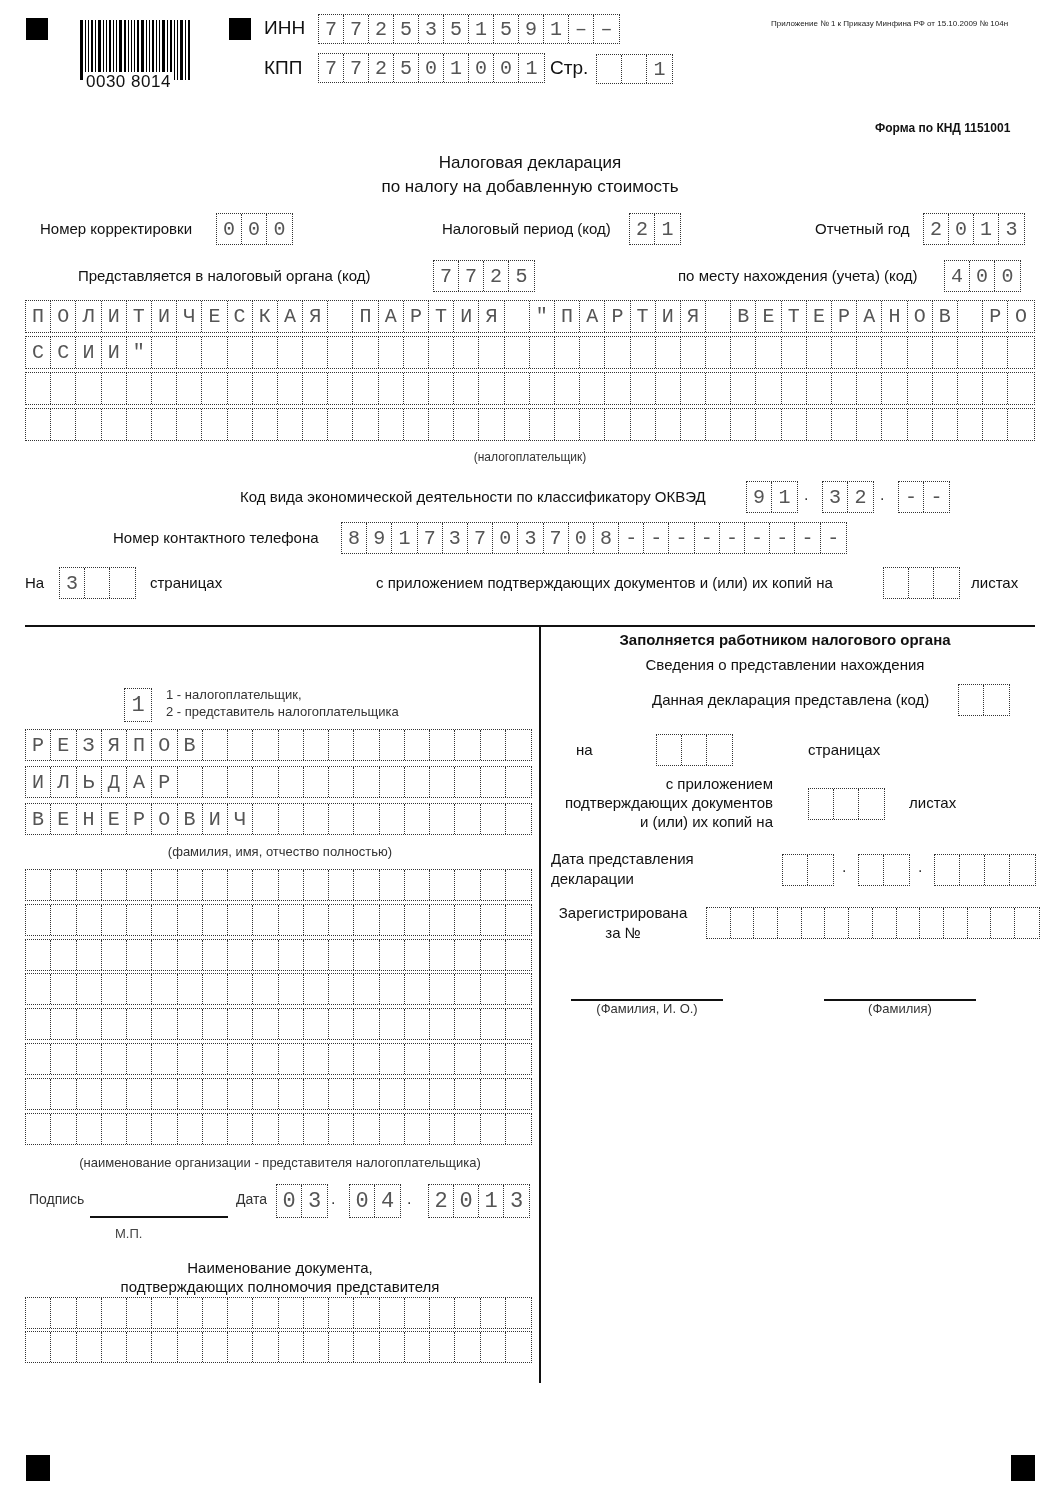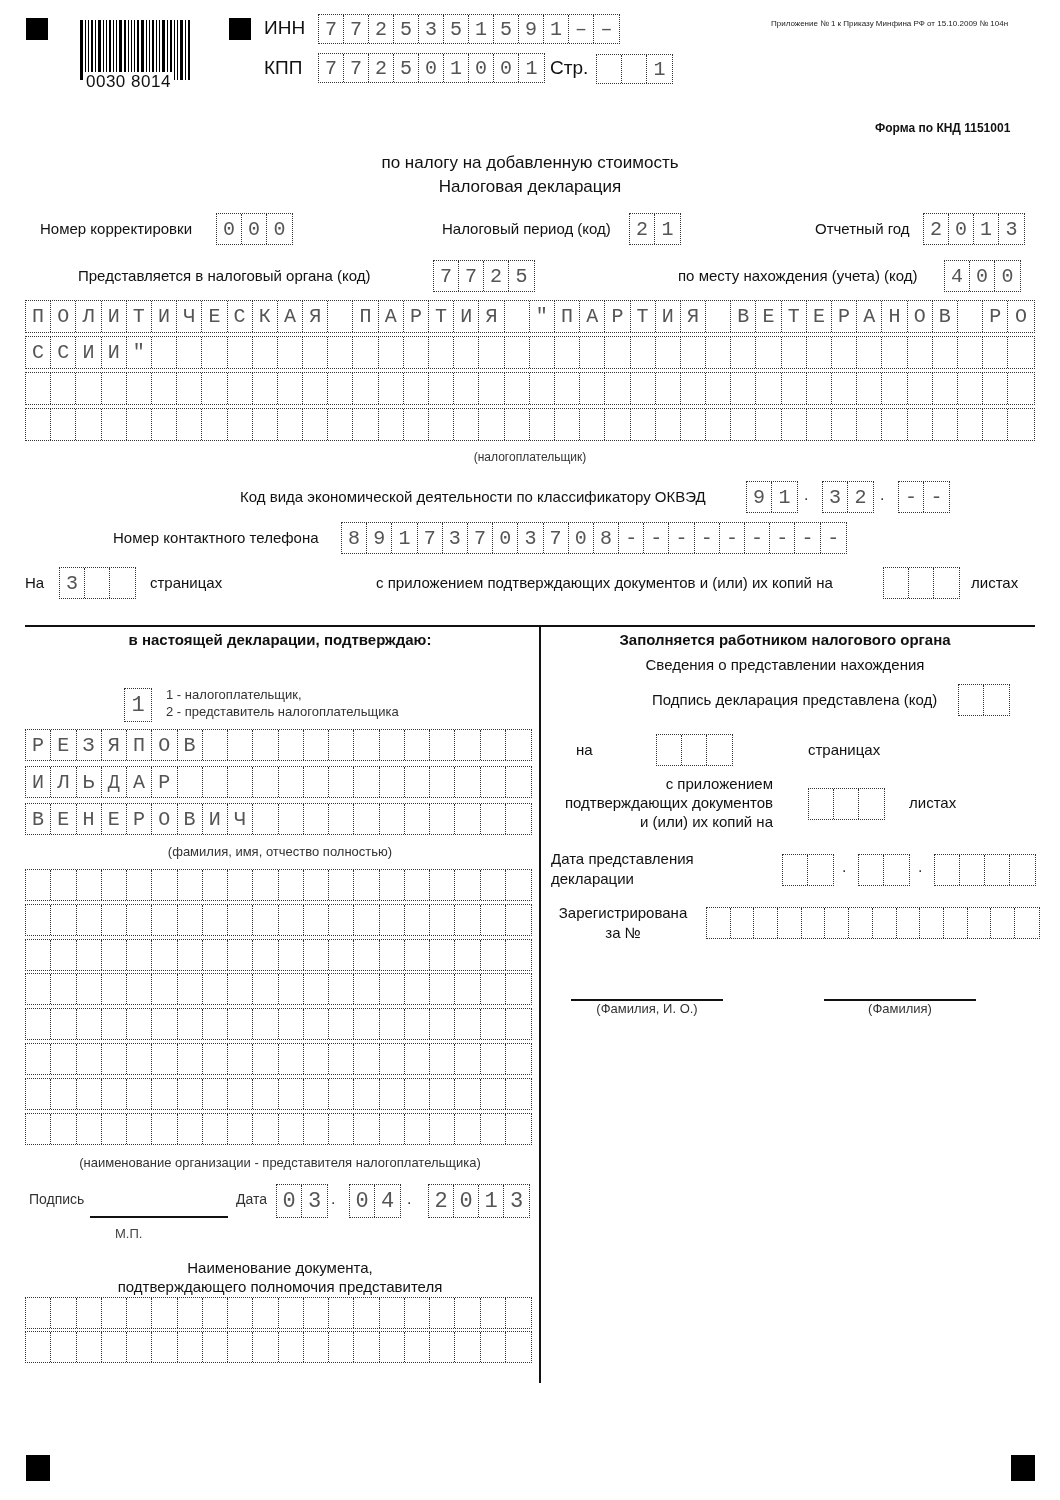--- a/index.html
+++ b/index.html
@@ -98,22 +98,22 @@
 <div class="cells" style="left: 596px; top: 54px; height: 28px;">
     <div class="cell" style="width: 25px; height: 28px; font-size: 20px;"></div>
     <div class="cell" style="width: 25px; height: 28px; font-size: 20px;"></div>
     <div class="cell" style="width: 25px; height: 28px; font-size: 20px;">1</div>
   </div>
 
 <div class="lbl tiny" style="left:771px;top:19px;">Приложение № 1 к Приказу Минфина РФ от 15.10.2009 № 104н</div>
 <div class="lbl bold" style="left:875px;top:121px;font-size:12px;">Форма по КНД 1151001</div>
 
 <div class="abs center" style="left:300px;top:151px;width:460px;font-size:17px;line-height:24px;">
+  <div>Налоговая декларация</div>
   <div>по налогу на добавленную стоимость</div>
-  <div>Налоговая декларация</div>
 </div>
 
 <div class="lbl" style="left:40px;top:220px;">Номер корректировки</div>
 <div class="cells" style="left: 216px; top: 213px; height: 30px;">
     <div class="cell" style="width: 25px; height: 30px; font-size: 20px;">0</div>
     <div class="cell" style="width: 25px; height: 30px; font-size: 20px;">0</div>
     <div class="cell" style="width: 25px; height: 30px; font-size: 20px;">0</div>
   </div>
 <div class="lbl" style="left:442px;top:220px;">Налоговый период (код)</div>
 <div class="cells" style="left: 629px; top: 213px; height: 30px;">
@@ -366,21 +366,20 @@
     <div class="cell" style="width: 25px; height: 30px; font-size: 20px;"></div>
     <div class="cell" style="width: 25px; height: 30px; font-size: 20px;"></div>
     <div class="cell" style="width: 25px; height: 30px; font-size: 20px;"></div>
   </div>
 <div class="lbl" style="left:971px;top:574px;">листах</div>
 
 <div class="hline" style="left:25px;top:625px;width:1010px;height:2px;"></div>
 <div class="hline" style="left:539px;top:626px;width:2px;height:757px;"></div>
 
 <div class="abs center bold" style="left:25px;top:630px;width:510px;font-size:15px;line-height:19px;">
-  <div>в настоящей декларации, подтверждаю:</div>
 </div>
 <div class="cells" style="left: 124px; top: 688px; height: 32px;">
     <div class="cell" style="width: 26px; height: 32px; font-size: 22px;">1</div>
   </div>
 <div class="lbl" style="left:166px;top:687px;font-size:13px;color:#333;">1 - налогоплательщик,</div>
 <div class="lbl" style="left:166px;top:704px;font-size:13px;color:#333;">2 - представитель налогоплательщика</div>
 
 <div class="abs" id="signer-name-grid" style="left:25px;top:729px;">
     <div class="cells" style="left: 0px; top: 0px; height: 30px;">
       <div class="cell" style="width: 25.25px; height: 30px; font-size: 20px;">Р</div>
@@ -647,21 +646,21 @@
 <div class="dot" style="left:407px;top:1190px;">.</div>
 <div class="cells" style="left: 428px; top: 1184px; height: 32px;">
     <div class="cell" style="width: 25px; height: 32px; font-size: 22px;">2</div>
     <div class="cell" style="width: 25px; height: 32px; font-size: 22px;">0</div>
     <div class="cell" style="width: 25px; height: 32px; font-size: 22px;">1</div>
     <div class="cell" style="width: 25px; height: 32px; font-size: 22px;">3</div>
   </div>
 
 <div class="abs center" style="left:25px;top:1258px;width:510px;font-size:15px;line-height:19px;">
   <div>Наименование документа,</div>
-  <div>подтверждающего полномочия представителя</div>
+  <div>подтверждающих полномочия представителя</div>
 </div>
 <div class="abs" id="doc-grid" style="left:25px;top:1297px;">
     <div class="cells" style="left: 0px; top: 0px; height: 30px;">
       <div class="cell" style="width: 25.25px; height: 30px; font-size: 20px;"></div>
       <div class="cell" style="width: 25.25px; height: 30px; font-size: 20px;"></div>
       <div class="cell" style="width: 25.25px; height: 30px; font-size: 20px;"></div>
       <div class="cell" style="width: 25.25px; height: 30px; font-size: 20px;"></div>
       <div class="cell" style="width: 25.25px; height: 30px; font-size: 20px;"></div>
       <div class="cell" style="width: 25.25px; height: 30px; font-size: 20px;"></div>
       <div class="cell" style="width: 25.25px; height: 30px; font-size: 20px;"></div>
@@ -698,21 +697,21 @@
       <div class="cell" style="width: 25.25px; height: 30px; font-size: 20px;"></div>
       <div class="cell" style="width: 25.25px; height: 30px; font-size: 20px;"></div>
       <div class="cell" style="width: 25.25px; height: 30px; font-size: 20px;"></div>
       <div class="cell" style="width: 25.25px; height: 30px; font-size: 20px;"></div>
       <div class="cell" style="width: 25.25px; height: 30px; font-size: 20px;"></div>
     </div>
   </div>
 
 <div class="lbl bold center" style="left:545px;top:631px;width:480px;">Заполняется работником налогового органа</div>
 <div class="lbl center" style="left:545px;top:656px;width:480px;">Сведения о представлении нахождения</div>
-<div class="lbl" style="left:652px;top:691px;">Подпись декларация представлена (код)</div>
+<div class="lbl" style="left:652px;top:691px;">Данная декларация представлена (код)</div>
 <div class="cells" style="left: 958px; top: 684px; height: 30px;">
     <div class="cell" style="width: 25px; height: 30px; font-size: 20px;"></div>
     <div class="cell" style="width: 25px; height: 30px; font-size: 20px;"></div>
   </div>
 
 <div class="lbl" style="left:576px;top:741px;">на</div>
 <div class="cells" style="left: 656px; top: 734px; height: 30px;">
     <div class="cell" style="width: 25px; height: 30px; font-size: 20px;"></div>
     <div class="cell" style="width: 25px; height: 30px; font-size: 20px;"></div>
     <div class="cell" style="width: 25px; height: 30px; font-size: 20px;"></div>

